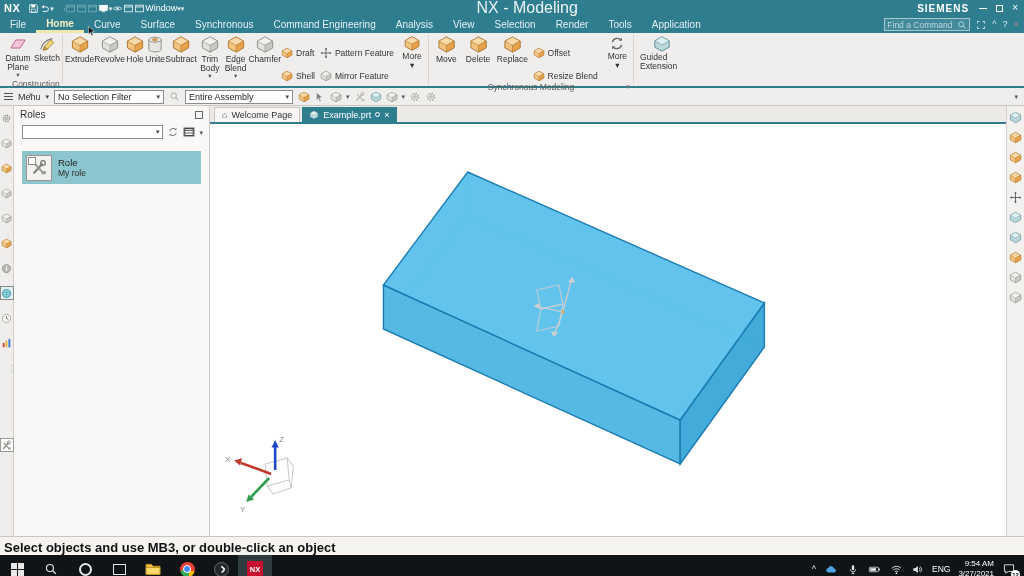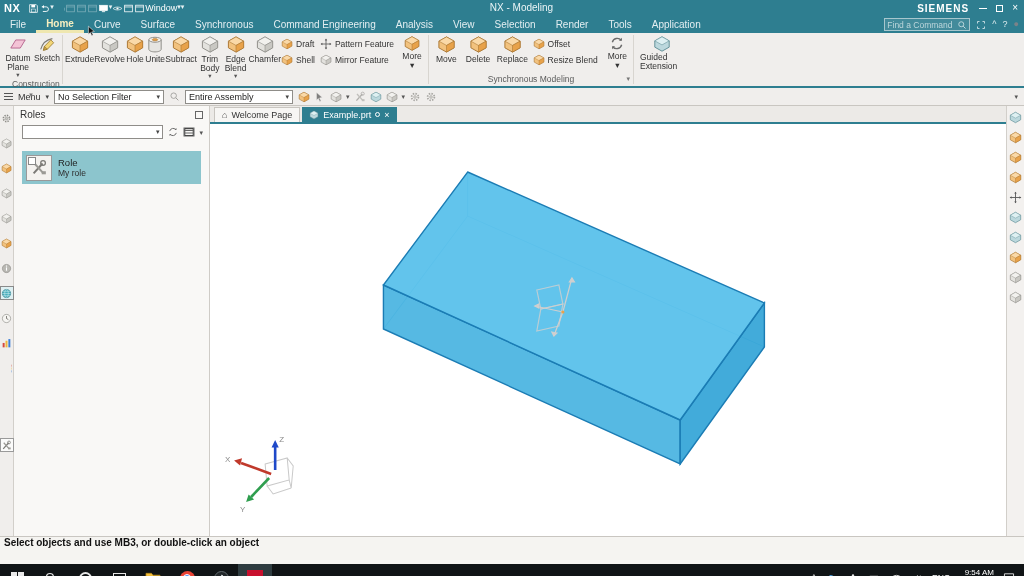--- a/index.html
+++ b/index.html
@@ -2,25 +2,25 @@
 <html style="--accent: #2e7e90; --ribbonBg: #f0eeec; --sel: #8cc5cd; --boxTop: #55bfea; --boxLeft: #3fafdf; --boxRight: #2ea2d6; --boxEdge: #1b7cb4;"><head>
 <meta charset="utf-8">
 <style>
   * { margin:0; padding:0; box-sizing:border-box; }
   html,body { width:1024px; height:576px; overflow:hidden; font-family:"Liberation Sans",sans-serif; background:#000; }
   .app { position:relative; width:1024px; height:576px; background:#fff; }
 
   
   .titlebar { height:16px; background:var(--accent,#2e7e90); display:flex; align-items:center; padding:0 4px; position:relative; color:#fff; }
   .tb-logo { font-weight:bold; font-size:11px; letter-spacing:.5px; margin-right:8px; }
-  .qat { display:flex; }
+  .qat { display:flex; align-items:center; }
   .qat svg { display:block; }
   .dim { opacity:.38; }
   .caret { font-size:7px; line-height:1; color:#e8f2f4; }
-  .tb-title { position:absolute; left:50%; top:0; transform:translateX(-35%); font-size:10px; line-height:16px; color:#eaf4f6; }
+  .tb-title { position:absolute; left:50%; top:0; transform:translateX(-35%); font-size:16px; line-height:16px; color:#eaf4f6; }
   .tb-right { margin-left:auto; display:flex; align-items:center; gap:10px; }
   .tb-brand { font-weight:bold; font-size:10px; letter-spacing:1px; }
   .winctl { display:flex; align-items:center; gap:9px; margin-right:2px; }
   .minbar { width:8px; height:1px; background:#fff; display:inline-block; }
   .maxbox { width:7px; height:7px; border:1px solid #fff; display:inline-block; }
   .closex { font-size:10px; line-height:1; }
   .wintext { font-size:9px; }
 
   
   .tabrow { height:17px; background:var(--accent,#2e7e90); display:flex; align-items:stretch; position:relative; }
@@ -36,21 +36,21 @@
   
   .ribbon { height:55px; background:var(--ribbonBg,#f0eeec); border-bottom:2px solid var(--accent,#2e7e90); display:flex; align-items:stretch; }
   .rgroup { display:flex; flex-direction:column; padding:1px 2px 0 2px; }
   .rgc { display:flex; align-items:flex-start; flex:1; }
   .rgl { height:12px; font-size:8.5px; color:#5a5a5a; text-align:center; position:relative; padding:0 10px; }
   .rgl .gcaret { position:absolute; right:1px; top:1px; font-size:7px; color:#777; }
   .rsep { width:1px; background:#d8d5d0; margin:2px 0; }
   .rbtn { display:flex; flex-direction:column; align-items:center; font-size:8.5px; color:#333; text-align:center; line-height:1.05; padding-top:1px; }
   .rbtn svg { margin-bottom:1px; }
   .rbtn .bcaret { font-size:6.5px; color:#555; }
-  .smallcol { display:flex; flex-direction:column; justify-content:flex-start; gap:3px; padding-top:3px; }
+  .smallcol { display:flex; flex-direction:column; justify-content:flex-start; gap:10px; padding-top:12px; }
   .sbtn { display:flex; align-items:center; gap:3px; font-size:8.5px; color:#333; height:13px; white-space:nowrap; }
   .tallbtn { display:flex; flex-direction:column; align-items:center; justify-content:flex-start; font-size:8.5px; color:#333; padding:1px 4px 0 4px; line-height:1.05; }
 
   
   .toolbar { height:18px; background:#f0eeec; border-bottom:1px solid #c9c6c1; display:flex; align-items:center; gap:5px; padding:0 4px; font-size:9px; color:#333; }
   .menu-ic { width:9px; height:7px; border-top:1px solid #555; border-bottom:1px solid #555; position:relative; }
   .menu-ic::after { content:""; position:absolute; left:0; right:0; top:2px; border-top:1px solid #555; }
   .tsel { background:#fff; border:1px solid #8f8d89; height:14px; display:flex; align-items:center; font-size:9px; padding:0 3px; color:#222; }
   .tsel .sc { margin-left:auto; padding-left:6px; font-size:7px; color:#444; }
   .tico { display:flex; align-items:center; gap:4px; }
@@ -86,21 +86,21 @@
   .dtab.part { background:var(--accent,#2e7e90); color:#fff; }
   .dtab .dot { width:5px; height:5px; border-radius:50%; border:1px solid #fff; display:inline-block; }
   .dtab .x { font-size:9px; }
   .viewport { flex:1; background:#fff; border-top:2px solid var(--accent,#2e7e90); position:relative; }
   .viewport svg.scene { position:absolute; inset:0; width:100%; height:100%; }
 
   .rightstrip { width:18px; background:#f3f1ef; border-left:1px solid #d2cfca; display:flex; flex-direction:column; align-items:center; padding-top:5px; gap:7px; }
   .rsic { width:13px; height:13px; }
 
   
-  .statusbar { height:28px; background:#f5f4f1; border-top:1px solid #c9c6c1; font-size:10px; font-weight:bold; color:#111; display:flex; align-items:flex-start; padding-left:4px; }
+  .statusbar { height:19px; background:#f5f4f1; border-top:1px solid #c9c6c1; font-size:13px; font-weight:bold; color:#111; display:flex; align-items:flex-end; padding-left:4px; }
 
   
   .taskbar { height:28px; background:#101416; display:flex; align-items:stretch; color:#fff; }
   .tslot { width:34px; display:flex; align-items:center; justify-content:center; position:relative; }
   .tslot.open::after { content:""; position:absolute; left:5px; right:5px; bottom:0; height:2px; background:#6fb3e8; }
   .tslot.activeapp { background:#2e3c40; }
   .winlogo { width:13px; height:13px; display:grid; grid-template-columns:6px 6px; grid-template-rows:6px 6px; gap:1px; }
   .winlogo span { background:#e9e9e9; }
   .cortana { width:13px; height:13px; border:2px solid #e6e6e6; border-radius:50%; }
   .taskview { width:13px; height:11px; border:1px solid #e6e6e6; position:relative; background:transparent; }

